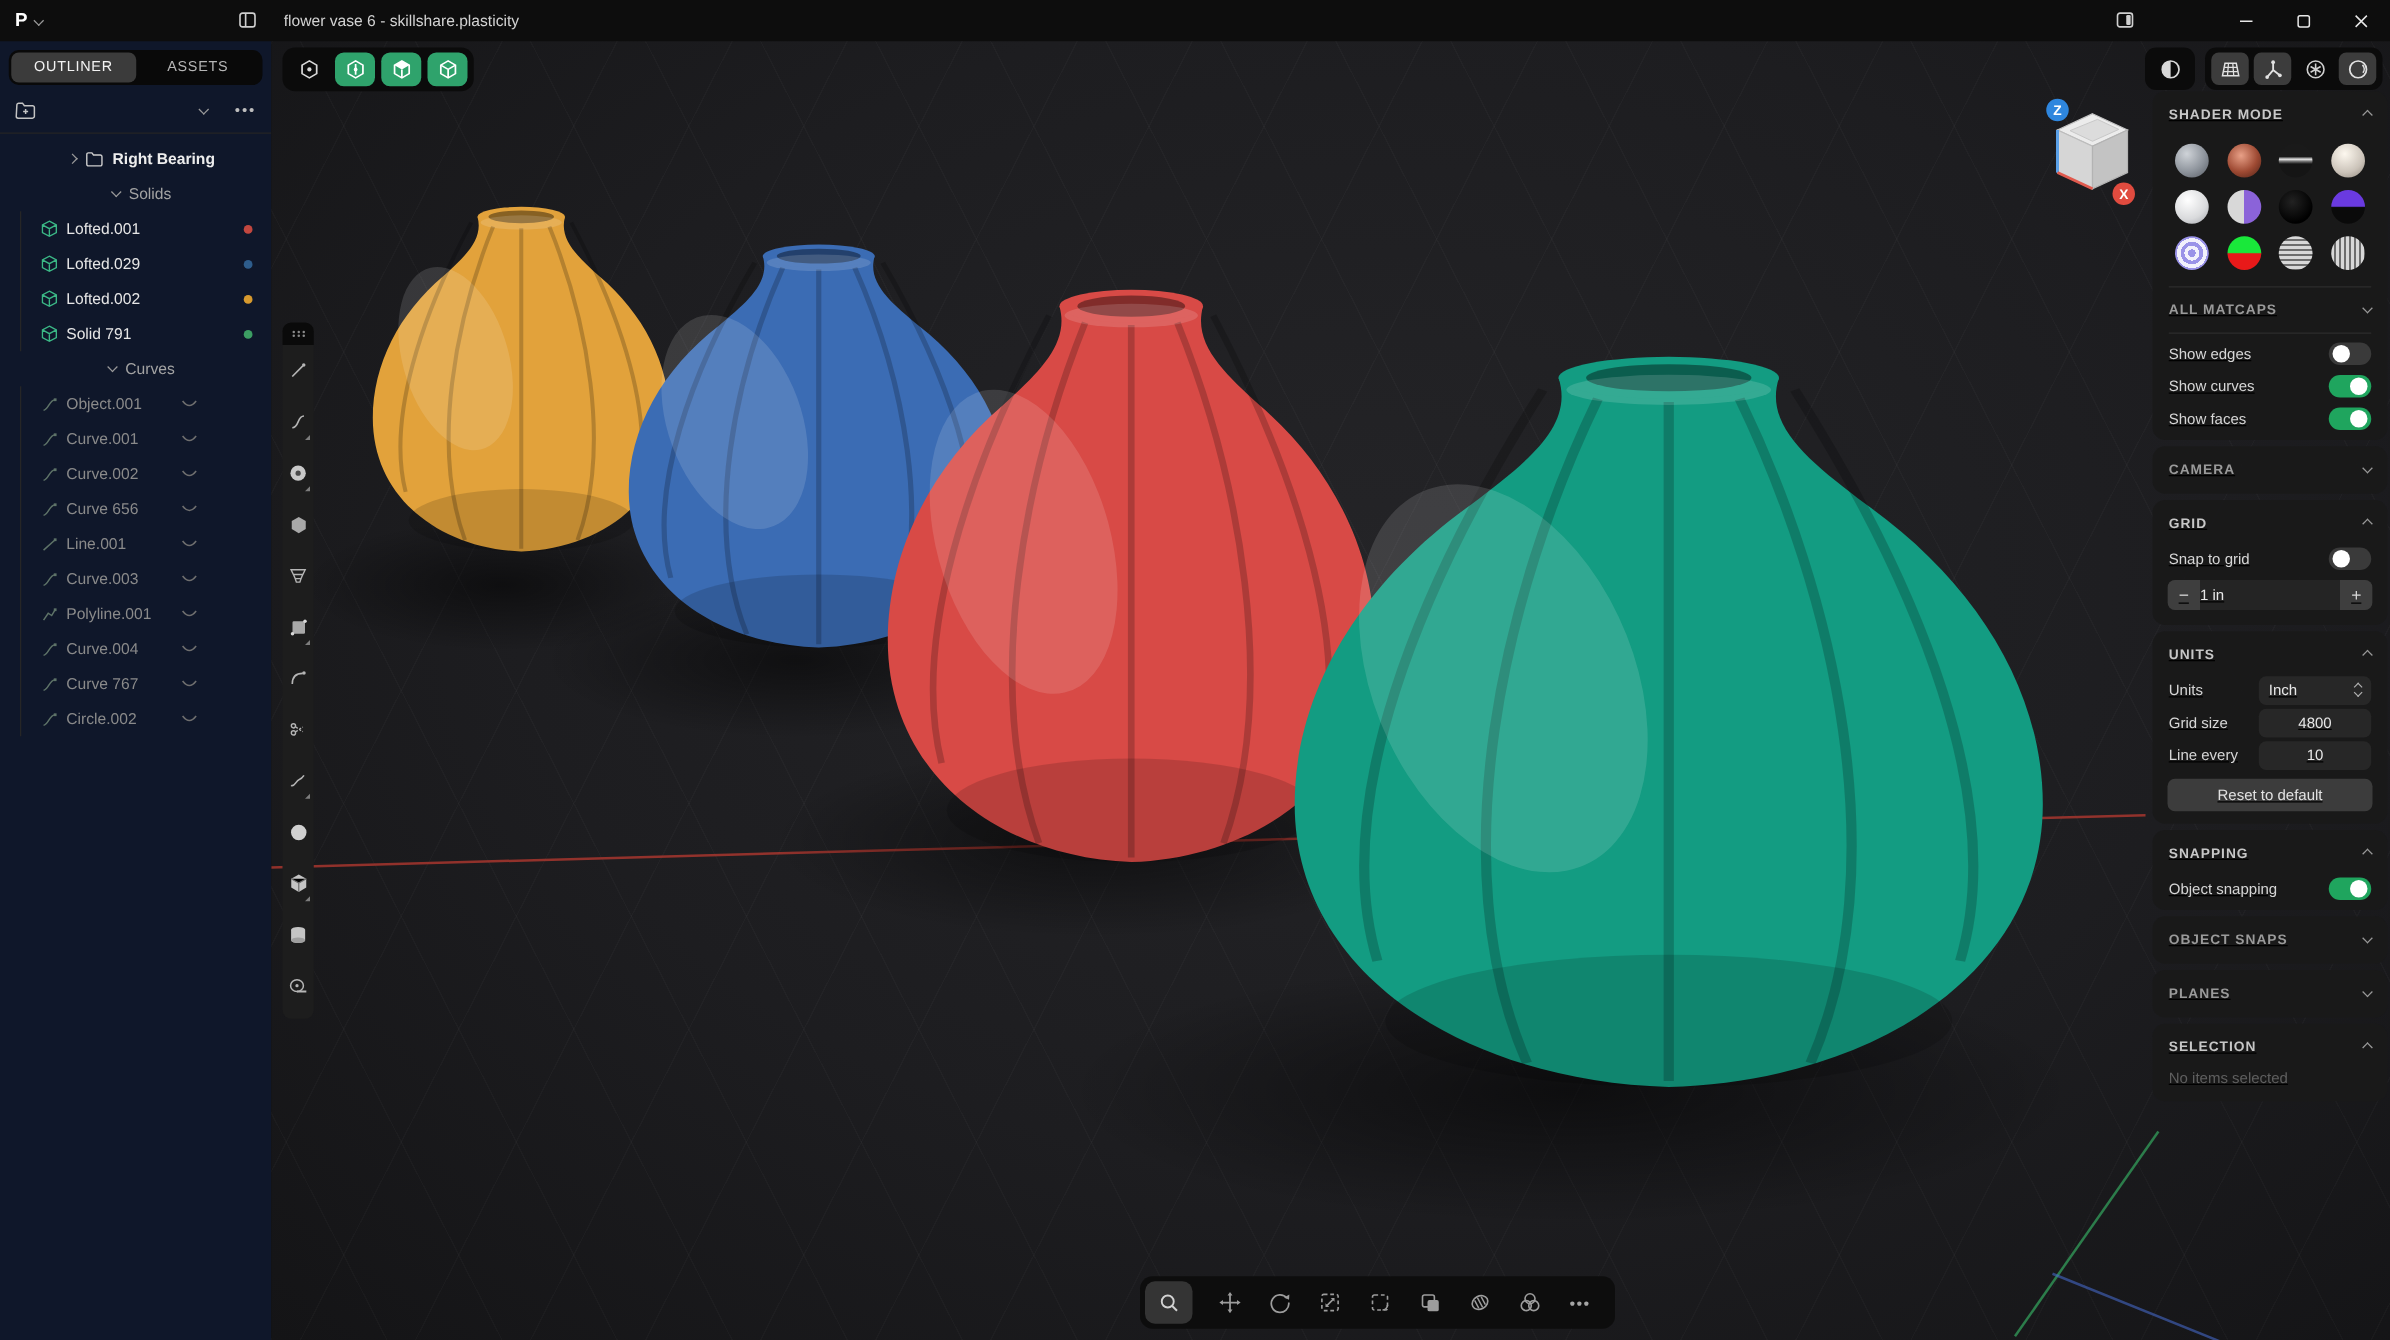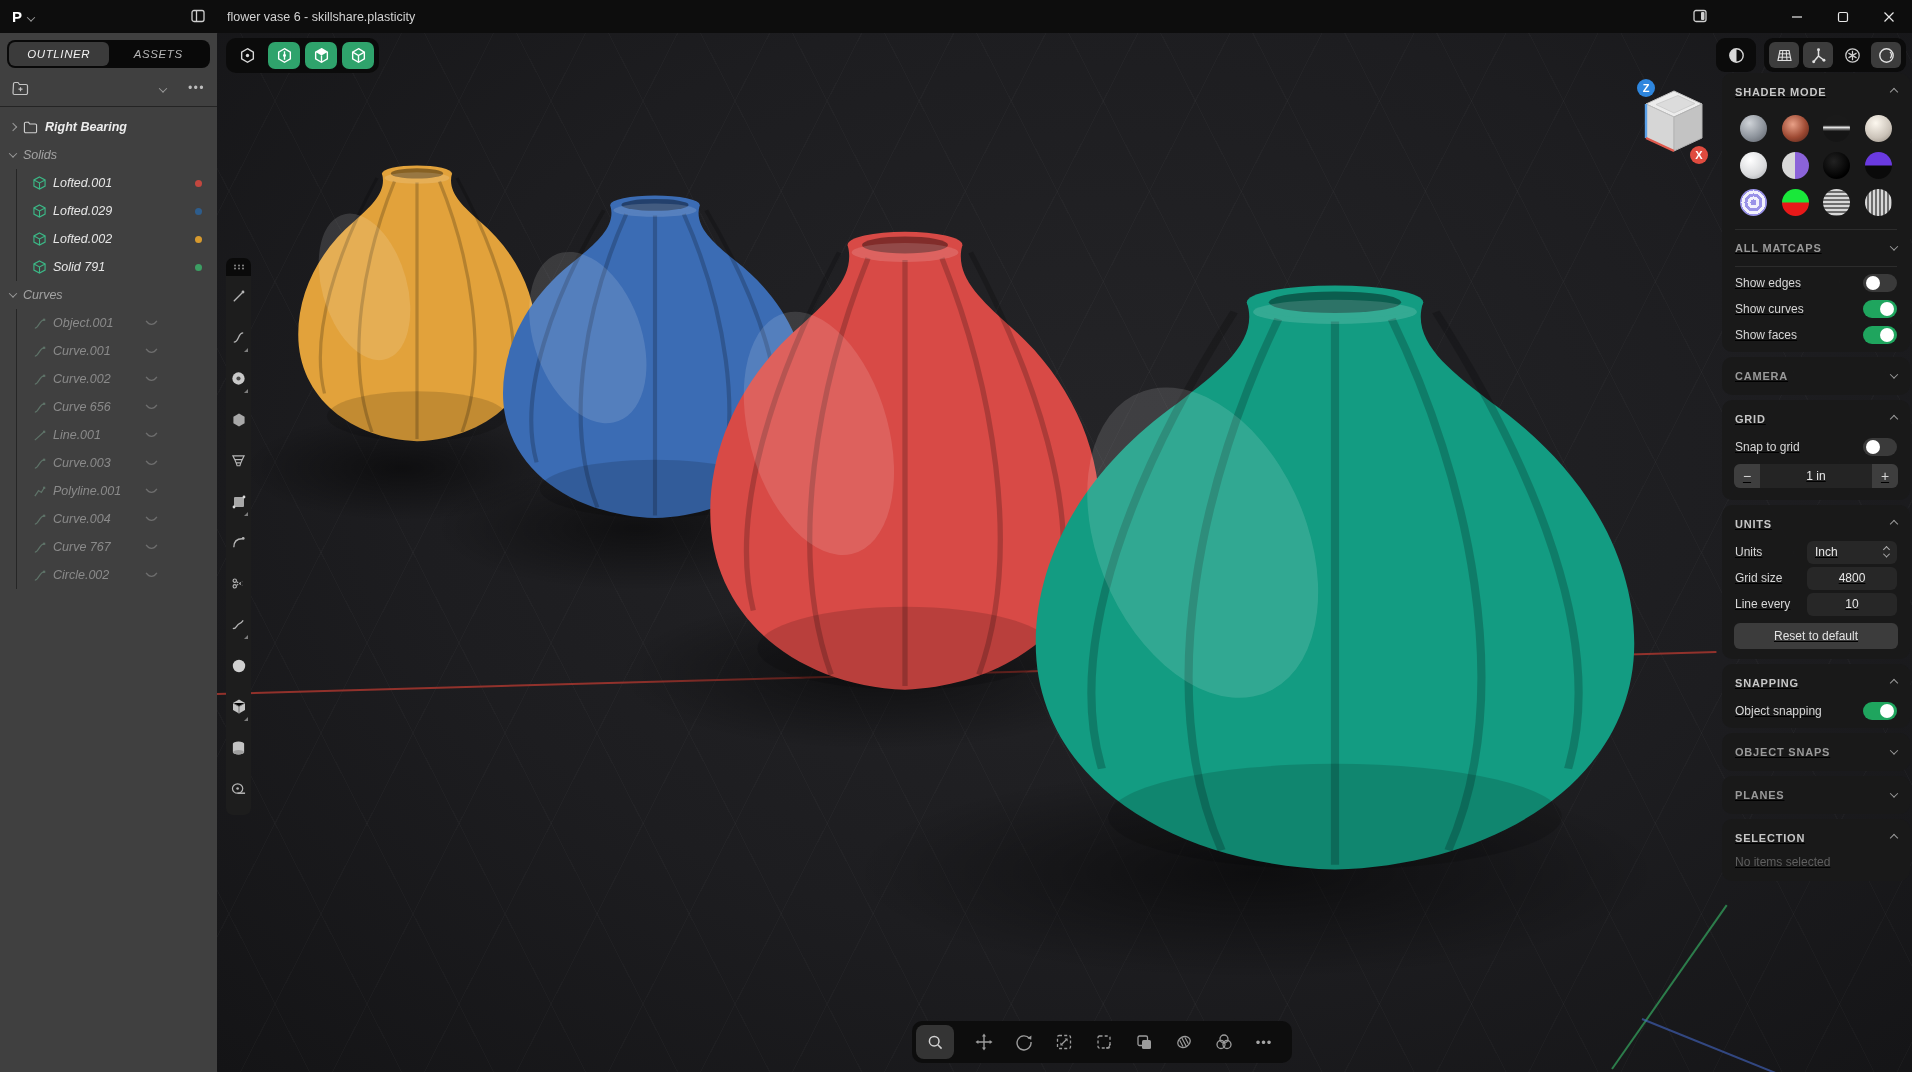--- a/index.html
+++ b/index.html
@@ -13,30 +13,30 @@
   .sidebar-toggle { position:absolute; left:190px; top:8px; }
   .panel-toggle { position:absolute; left:1692px; top:8px; }
   .win-title { position:absolute; left:227px; font-size:12.5px; color:#d2d2d2; }
   .win-controls { position:absolute; right:0; top:0; height:33px; display:flex; }
   .win-btn { width:46px; height:33px; display:flex; align-items:center; justify-content:center; }
 
   
   .app { display:flex; height:1039px; }
 
   
-  .sidebar { width:217px; background:#404040; flex:none; position:relative;font-style:italic; }
+  .sidebar { width:217px; background:#0f172a; flex:none; position:relative; }
   .tabbar { margin:7px 7px 0 7px; background:#090909; border-radius:8px; display:flex; padding:2px; }
   .tab { flex:1; height:24px; display:flex; align-items:center; justify-content:center;
     font-size:11.5px; letter-spacing:0.6px; color:#b5b5b5; border-radius:6px; }
   .tab.active { background:#3b3b3b; color:#f2f2f2; }
   .side-tools { height:32px; display:flex; align-items:center; padding:0 12px; margin-top:4px; }
   .side-tools .spacer { flex:1; }
   .divider-h { height:1px; background:#242424; margin:2px 0 6px 0; }
 
-  .row { height:28px; display:flex; align-items:center; gap:7px; font-size:12.5px; color:#e6e6e6; padding-left:10px; position:relative; }
+  .row { height:28px; display:flex; align-items:center; gap:7px; font-size:12.5px; color:#e6e6e6; padding-left:10px; position:relative;justify-content:center; }
   .row .lbl { white-space:nowrap; }
   .group-lbl { color:#a3a3a3; }
   .item-row { padding-left:32px; }
   .curve-row { color:#8a8a8a; }
   .dot { width:7px; height:7px; border-radius:50%; margin-left:auto; margin-right:15px; flex:none; }
   .smile { margin-left:auto; margin-right:58px; flex:none; display:flex; }
   .tree-indent { border-left:1px solid #262626; margin-left:16px; }
   .tree-indent .row { padding-left:16px; }
 
   .chev { width:6px; height:6px; border-right:1.5px solid #9a9a9a; border-bottom:1.5px solid #9a9a9a; flex:none; display:inline-block; }
@@ -112,21 +112,21 @@
   .mc-graypurple { background:linear-gradient(90deg, #d8d8d8 50%, #8b63d9 50%); }
   .mc-black    { background:radial-gradient(circle at 40% 35%, #222, #000 70%); }
   .mc-purpledark { background:linear-gradient(#6a3ae0 48%, #0a0a0a 52%); }
   .mc-rings    { background:repeating-radial-gradient(circle at 50% 50%, #9a93e8 0 3px, #f2f1fc 3px 6px); }
   .mc-greenred { background:linear-gradient(#19e83a 48%, #e81919 52%); }
   .mc-hstripes { background:repeating-linear-gradient(#d8d8d8 0 2px, #6d6d6d 2px 4px); }
   .mc-vstripes { background:repeating-linear-gradient(90deg, #d8d8d8 0 2px, #6d6d6d 2px 4px); }
 
   .stepper { display:flex; align-items:center; margin:4px 12px 8px 12px; background:#242424; border-radius:6px; height:24px; overflow:hidden; }
   .step-btn { width:26px; height:100%; background:#3e3e3e; color:#d8d8d8; display:flex; align-items:center; justify-content:center; font-size:14px; }
-  .step-val { flex:1; text-align:center; font-size:12px; color:#e8e8e8; }
+  .step-val { flex:1; text-align:left; font-size:12px; color:#e8e8e8; }
 
   .field { background:#272727; border-radius:6px; height:23px; display:flex; align-items:center; justify-content:center; font-size:12px; color:#e8e8e8; }
   .field.select { width:90px; justify-content:space-between; padding:0 8px; }
   .field.num { width:90px; }
   .updown { display:flex; flex-direction:column; gap:1px; }
   .updown .chev { width:5px; height:5px; border-color:#b0b0b0; }
 
   .reset-btn { margin:6px 12px 6px 12px; height:26px; background:#3c3c3c; border-radius:6px;
     display:flex; align-items:center; justify-content:center; font-size:12px; color:#e2e2e2; }
   .empty-text { padding:2px 13px 8px 13px; font-size:12px; color:#5f5f5f; }

